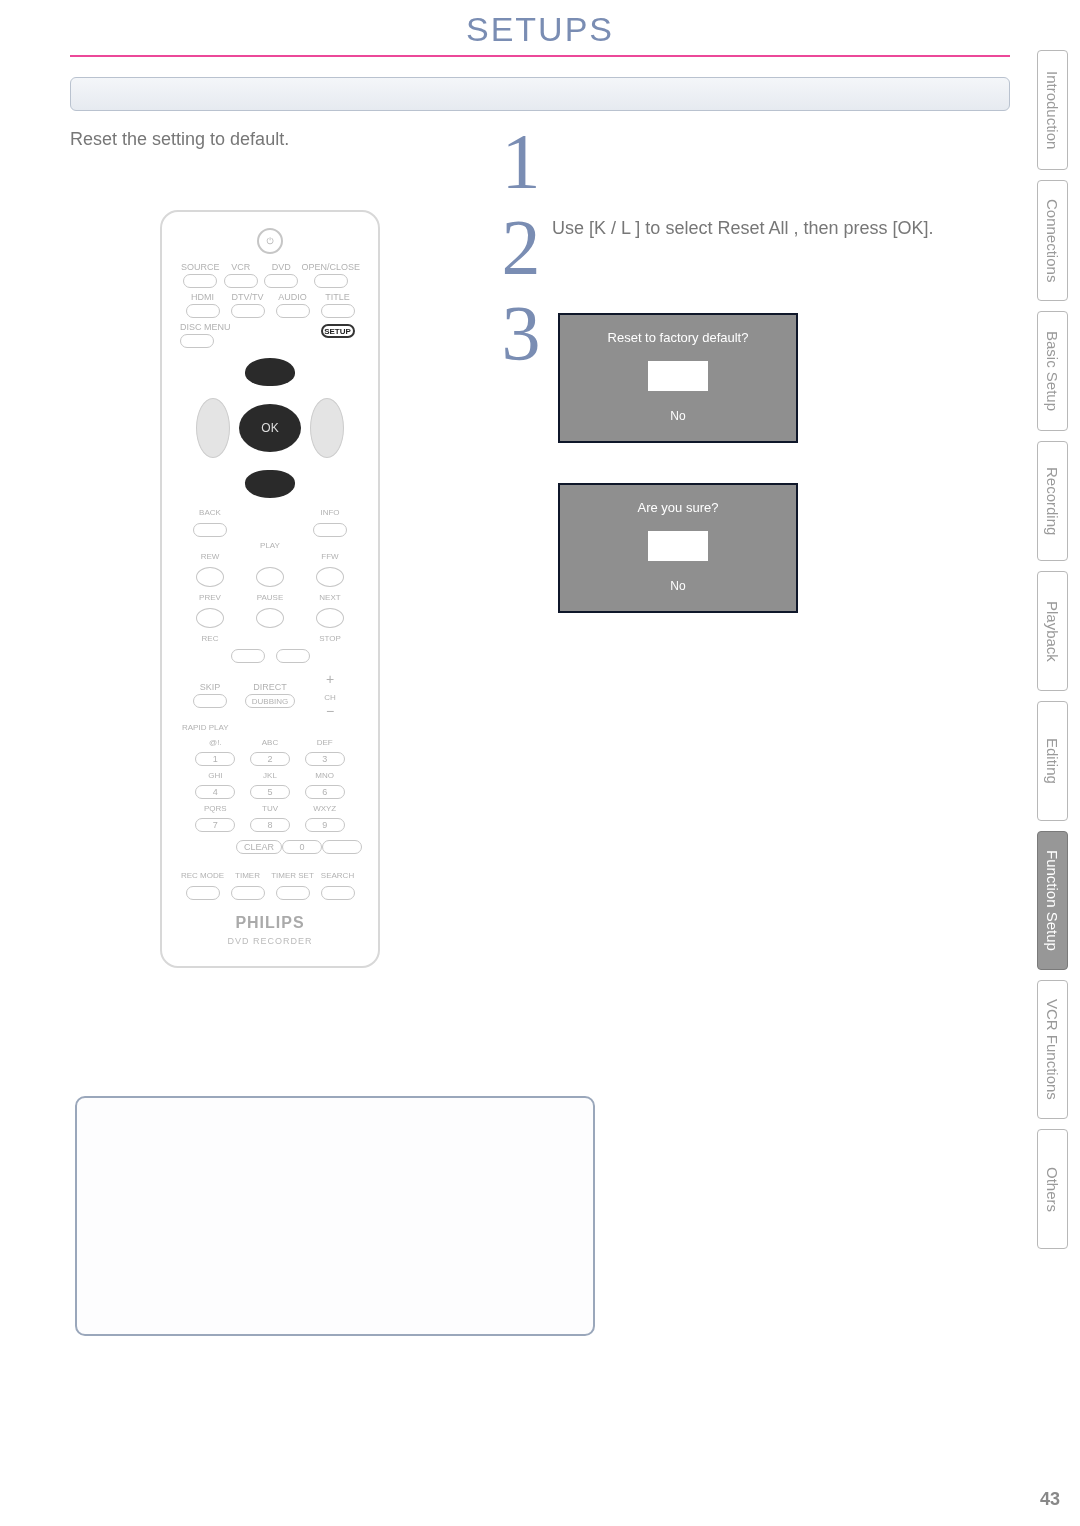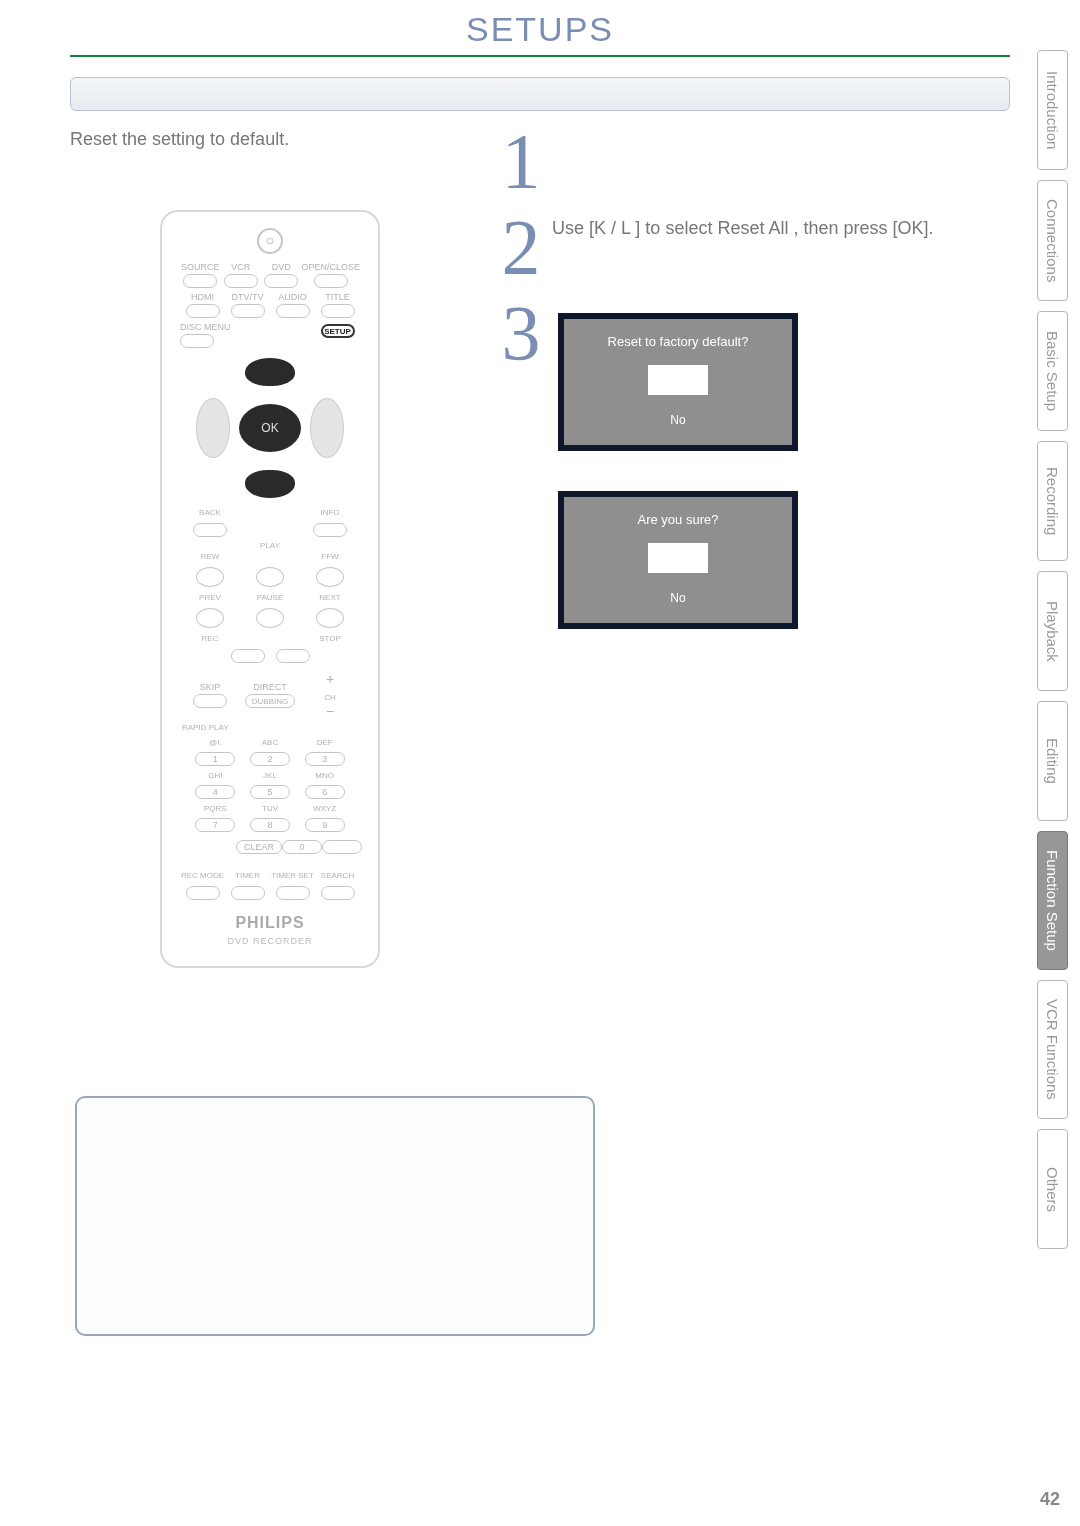--- a/index.html
+++ b/index.html
@@ -10,21 +10,21 @@
     height: 1526px;
     position: relative;
     color: #777;
   }
   .page-title {
     text-align: center;
     font-size: 34px;
     color: #7a8db3;
     letter-spacing: 2px;
     padding: 10px 0 6px 0;
-    border-bottom: 2px solid #15803d;
+    border-bottom: 2px solid #ec4899;
     margin: 0 70px 0 70px;
   }
   .section-bar {
     margin: 20px 70px 18px 70px;
     border: 1px solid #b9c2cf;
     border-radius: 6px;
     height: 34px;
     background: linear-gradient(#f4f6f9,#e6eaf0);
   }
   .content-row {
@@ -70,21 +70,21 @@
   .step-num {
     font-size: 78px; line-height: 64px; font-weight: 300; color: #7a8db3;
     width: 62px; text-align:center; font-family: Georgia, serif;
   }
   .step-body { flex:1; font-size: 18px; color:#777; line-height: 26px; }
   .step-note { font-size:16px; color:#888; margin-top:6px; }
   .dialog-box {
     margin: 12px 0 0 6px;
     width: 240px;
     background:#8f8f8f;
-    border:6px solid #0f172a;
+    border:2px solid #0f172a;
     padding: 10px 0 10px 0;
     text-align:center;
     color:#fff;
     font-size:13px;
   }
   .dialog-box .opt{width:60px;margin:10px auto 0 auto;padding:2px 0;font-size:12px;}
   .dialog-box .opt.yes{background:#fff;color:transparent;}
   .dialog-box .opt.no{color:#fff;}
   .dialog-box.second{margin-top:40px;}
   .side-tabs{
@@ -358,13 +358,13 @@
   <div class="tab">Recording</div>
   <div class="tab">Playback</div>
   <div class="tab">Editing</div>
   <div class="tab active">Function Setup</div>
   <div class="tab">VCR Functions</div>
   <div class="tab">Others</div>
 </div>
 
 <div class="note-box"></div>
 
-<div class="page-num">42</div>
+<div class="page-num">43</div>
 
 </body></html>

